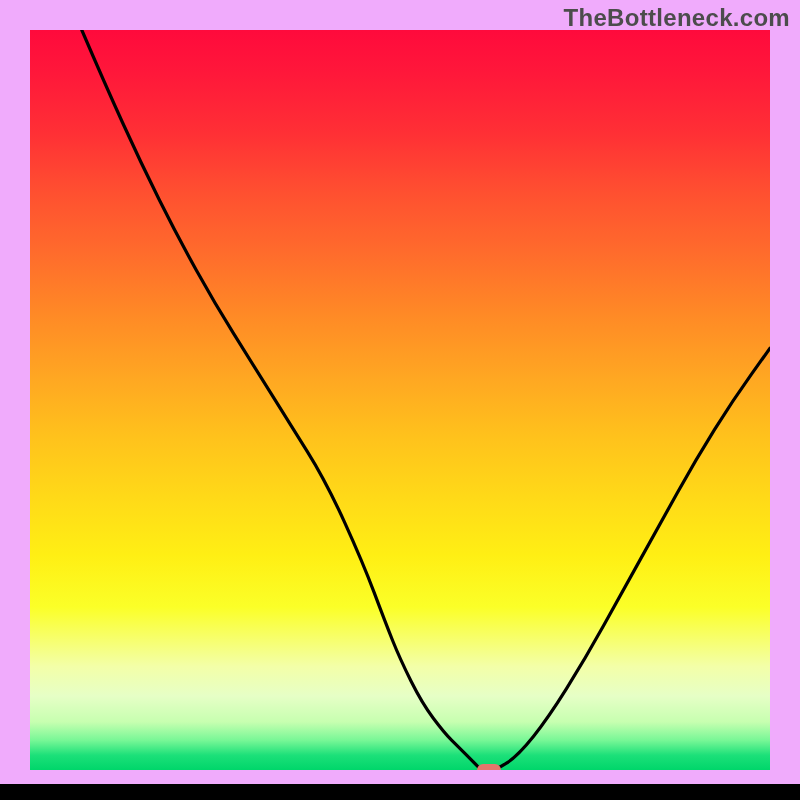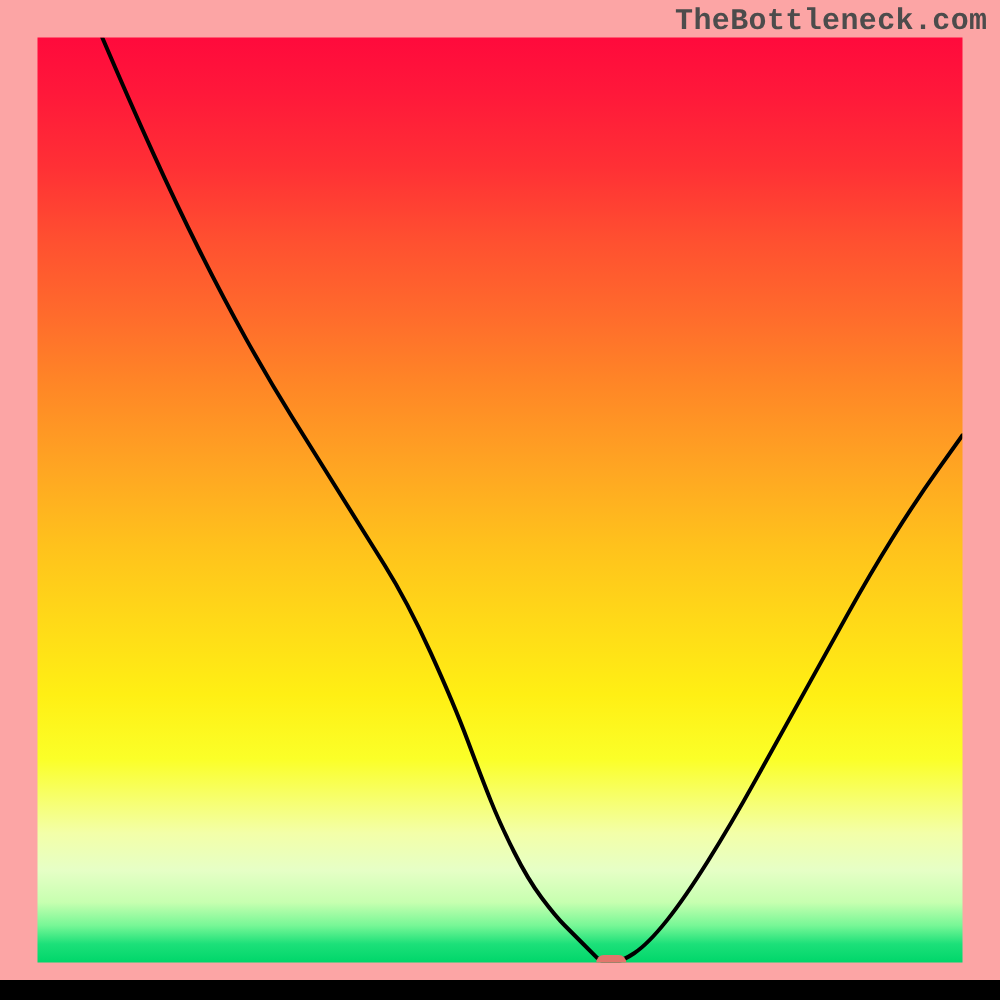--- a/index.html
+++ b/index.html
@@ -8,22 +8,21 @@
     width: 800px;
     height: 800px;
     background: #000;
     overflow: hidden;
     font-family: Arial, Helvetica, sans-serif;
   }
   .frame {
     position: relative;
     width: 800px;
     height: 784px;
-    background: #fca5a5;
-    font-family: Liberation Mono, monospace;
+    background: #f0abfc;
   }
   .watermark {
     position: absolute;
     top: 4px;
     right: 10px;
     color: #4c4c4c;
     font-size: 24px;
     font-weight: 600;
     letter-spacing: 0.3px;
     z-index: 5;

